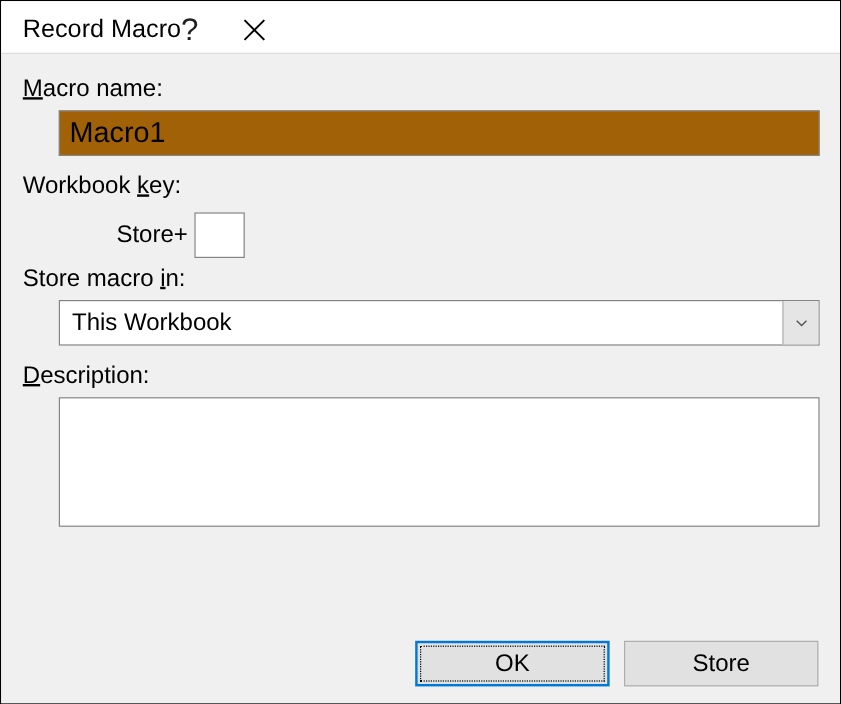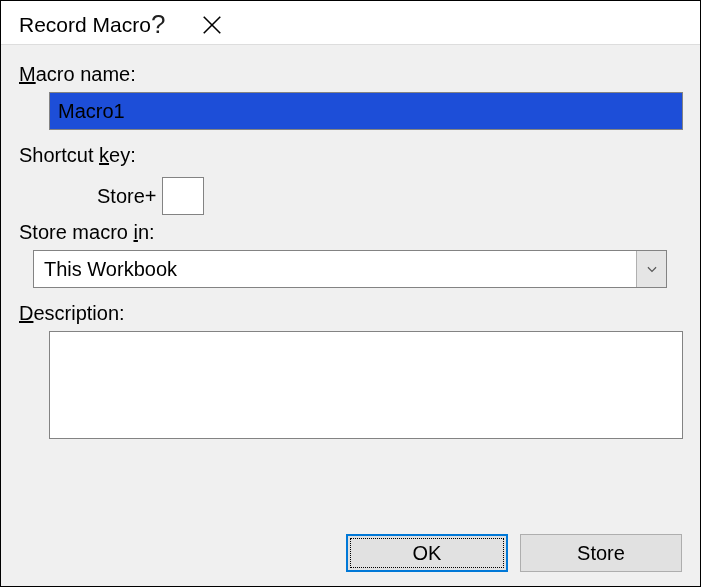--- a/index.html
+++ b/index.html
@@ -69,25 +69,25 @@
     margin-top: 6px;
     margin-bottom: 6px;
   }
   .underline {
     text-decoration: underline;
   }
   .text-input {
     width: 634px;
     margin-left: 30px;
     height: 38px;
-    font-size: 20px;
+    font-size: 24px;
     font-family: inherit;
     padding: 4px 8px;
     border: 1px solid #838383;
-    background: #1d4ed8;
+    background: #a16207;
     color: #000;
   }
   .shortcut-row {
     display: flex;
     align-items: center;
     margin-left: 78px;
     margin-top: 4px;
     gap: 6px;
   }
   .ctrl-label {
@@ -99,21 +99,21 @@
     height: 38px;
     border: 1px solid #838383;
     background: #ffffff;
     font-size: 20px;
     font-family: inherit;
     text-align: center;
   }
   .select-wrapper {
     position: relative;
     width: 634px;
-    margin-left: 14px;
+    margin-left: 30px;
     height: 38px;
     border: 1px solid #838383;
     background: #ffffff;
     display: flex;
     align-items: center;
   }
   .select-value {
     flex: 1;
     font-size: 20px;
     padding: 0 10px;
@@ -181,21 +181,21 @@
           </svg>
       </span>
     </div>
   </div>
 
   <div class="content">
 
     <div class="field-label"><span class="underline">M</span><span>acro name:</span></div>
     <input type="text" class="text-input" value="Macro1" style="">
 
-    <div class="field-label" style="margin-top:14px;"><span>Shortcut </span><span class="underline">k</span><span>ey:</span></div>
+    <div class="field-label" style="margin-top:14px;"><span>Workbook </span><span class="underline">k</span><span>ey:</span></div>
     <div class="shortcut-row">
       <span class="ctrl-label">Store+</span>
       <input type="text" class="shortcut-input" style="">
     </div>
 
     <div class="field-label" style=""><span>Store macro </span><span class="underline">i</span><span>n:</span></div>
     <div class="select-wrapper">
       <div class="select-value">This Workbook</div>
       <div class="select-arrow">
         <svg viewBox="0 0 24 24">

